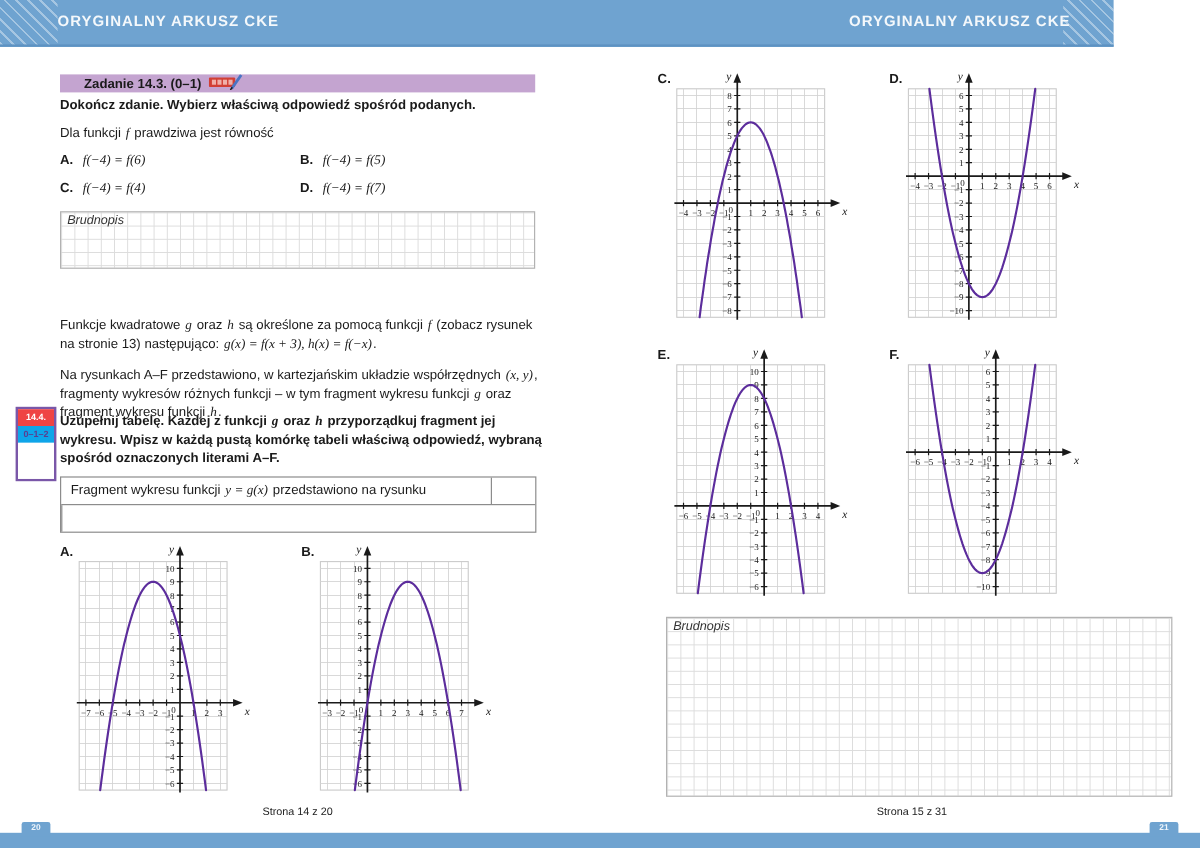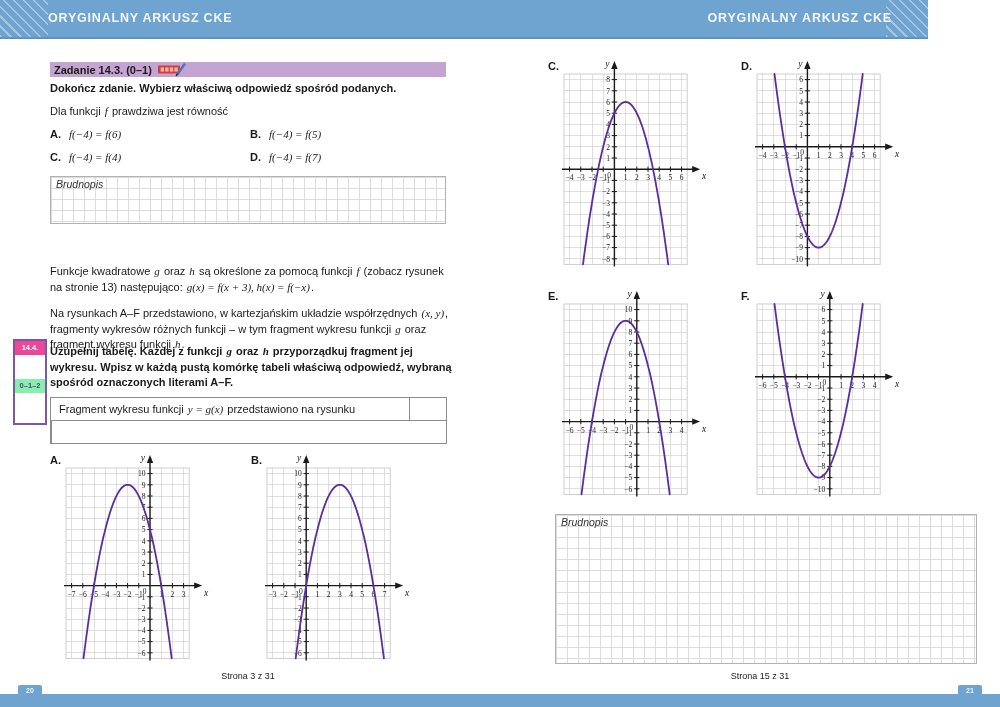--- a/index.html
+++ b/index.html
@@ -17,41 +17,41 @@
   .hdr-right{right:36px;}
   .bottom-bar{position:absolute;left:0;top:694px;width:1000px;height:13px;background:#6fa3d0;}
   .page-tab{position:absolute;top:685px;width:24px;height:12px;background:#6fa3d0;color:#eef5fb;
             font-size:7px;font-weight:bold;text-align:center;line-height:11px;border-radius:2px 2px 0 0;}
   .tab-left{left:18px;}
   .tab-right{left:958px;}
   .page-label{position:absolute;top:671px;font-size:9px;color:#222;text-align:center;}
 
   
   .task-bar{position:absolute;left:50px;width:396px;height:15px;background:#c4a4d0;
-            display:flex;align-items:center;padding-left:4px;box-sizing:border-box;
+            display:flex;align-items:center;padding-left:20px;box-sizing:border-box;
             font-size:11px;font-weight:bold;}
   .body-text{position:absolute;left:50px;width:402px;font-size:11px;line-height:15.5px;}
   .bold{font-weight:bold;}
   .math{font-family:"Liberation Serif",serif;font-style:italic;padding:0 1px;}
   .badge{margin-left:6px;display:inline-block;}
 
   .option{position:absolute;font-size:11px;display:flex;align-items:baseline;}
   .opt-label{font-weight:bold;margin-right:7px;}
 
   
   .scratch{position:absolute;border:1px solid #b2b2b2;background-color:#fff;
            background-image:linear-gradient(#dcdcdc 1px,transparent 1px),
                             linear-gradient(90deg,#dcdcdc 1px,transparent 1px);
            background-size:11px 11px;}
   .scratch-label{position:absolute;left:5px;top:1px;font-style:italic;font-size:10.5px;color:#333;}
 
   
   .margin-box{position:absolute;left:13px;top:339px;width:30px;border:2px solid #7a57a8;background:#fff;}
-  .mb-top{background:#ec4899;color:#fff;font-size:7.5px;font-weight:bold;text-align:center;height:14px;line-height:14px;}
-  .mb-mid{background:#86efac;color:#5b3d8f;font-size:7.5px;font-weight:bold;text-align:center;height:14px;line-height:14px;margin-top:24px;}
+  .mb-top{background:#ef4444;color:#fff;font-size:7.5px;font-weight:bold;text-align:center;height:14px;line-height:14px;}
+  .mb-mid{background:#0ea5e9;color:#5b3d8f;font-size:7.5px;font-weight:bold;text-align:center;height:14px;line-height:14px;}
   .mb-bottom{height:30px;background:#fff;}
 
   
   .ans-table{position:absolute;left:50px;top:397px;width:395px;border:1.5px solid #8c8c8c;}
   .ans-row{display:flex;height:22px;align-items:center;}
   .ans-row + .ans-row{border-top:1.5px solid #8c8c8c;}
   .ans-text{flex:1;padding-left:8px;font-size:11px;}
   .ans-cell{width:36px;align-self:stretch;border-left:1.5px solid #8c8c8c;}
 
   
@@ -694,19 +694,19 @@
         <text x="148.2" y="98.8" class="axlab" text-anchor="end">x</text>
         <text x="73.8" y="9" class="axlab" text-anchor="end">y</text>
         <polyline points="23.5,16.0 24.6,24.6 25.7,32.9 26.8,41.1 27.9,49.0 29.0,56.7 30.1,64.2 31.2,71.4 32.3,78.5 33.4,85.3 34.5,91.9 35.6,98.4 36.7,104.5 37.8,110.5 38.9,116.3 40.0,121.8 41.1,127.1 42.2,132.2 43.3,137.1 44.5,141.8 45.6,146.2 46.7,150.4 47.8,154.4 48.9,158.2 50.0,161.8 51.1,165.2 52.2,168.3 53.3,171.3 54.4,174.0 55.5,176.5 56.6,178.8 57.7,180.8 58.8,182.7 59.9,184.3 61.0,185.7 62.1,186.9 63.2,187.9 64.3,188.6 65.4,189.2 66.5,189.5 67.6,189.6 68.7,189.5 69.8,189.2 70.9,188.6 72.0,187.9 73.1,186.9 74.2,185.7 75.3,184.3 76.4,182.7 77.5,180.8 78.6,178.8 79.7,176.5 80.8,174.0 81.9,171.3 83.0,168.3 84.1,165.2 85.2,161.8 86.3,158.2 87.4,154.4 88.5,150.4 89.6,146.2 90.7,141.8 91.9,137.1 93.0,132.2 94.1,127.1 95.2,121.8 96.3,116.3 97.4,110.5 98.5,104.5 99.6,98.4 100.7,91.9 101.8,85.3 102.9,78.5 104.0,71.4 105.1,64.2 106.2,56.7 107.3,49.0 108.4,41.1 109.5,32.9 110.6,24.6 111.7,16.0" fill="none" stroke="#5c2d9c" stroke-width="1.8" stroke-linecap="round"></polyline>
       </svg>
     </div>
 
   <div class="scratch" style="left:555px;top:514px;width:420px;height:148px;">
     <span class="scratch-label">Brudnopis</span>
   </div>
 
-  <div class="page-label" style="left:50px;width:396px;">Strona 3 z 31</div>
+  <div class="page-label" style="left:50px;width:396px;">Strona 14 z 20</div>
   <div class="page-label" style="left:545px;width:430px;">Strona 15 z 31</div>
   <div class="bottom-bar"></div>
   <div class="page-tab tab-left">20</div>
   <div class="page-tab tab-right">21</div>
 
 </div>
 
 </body></html>

